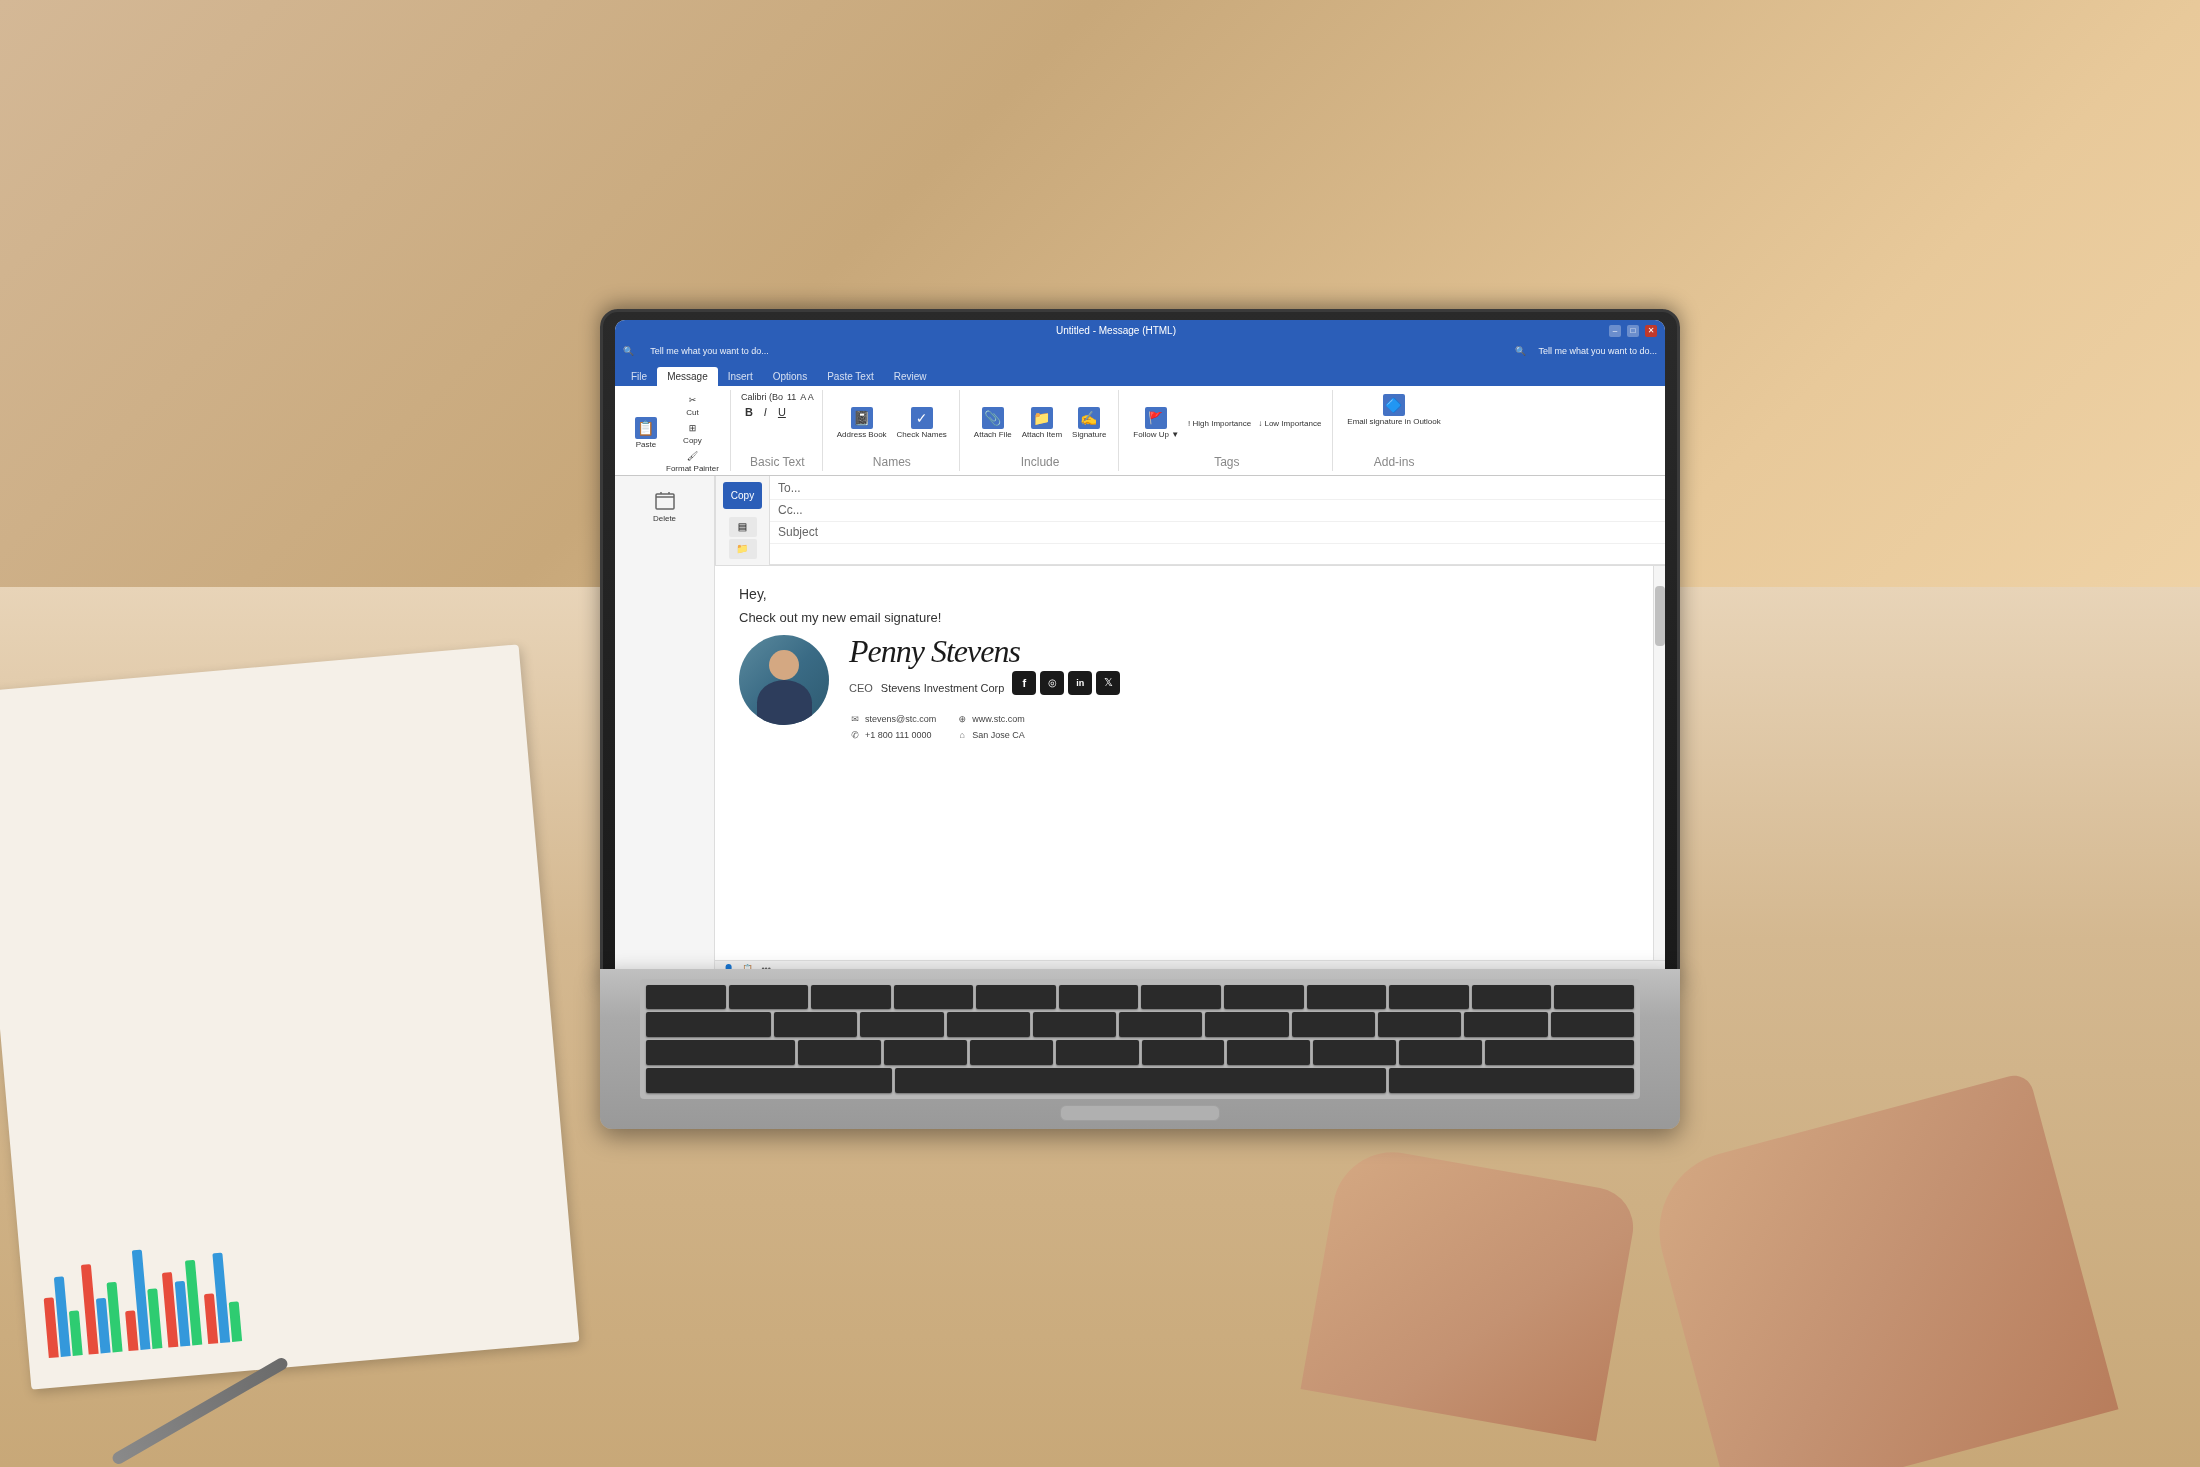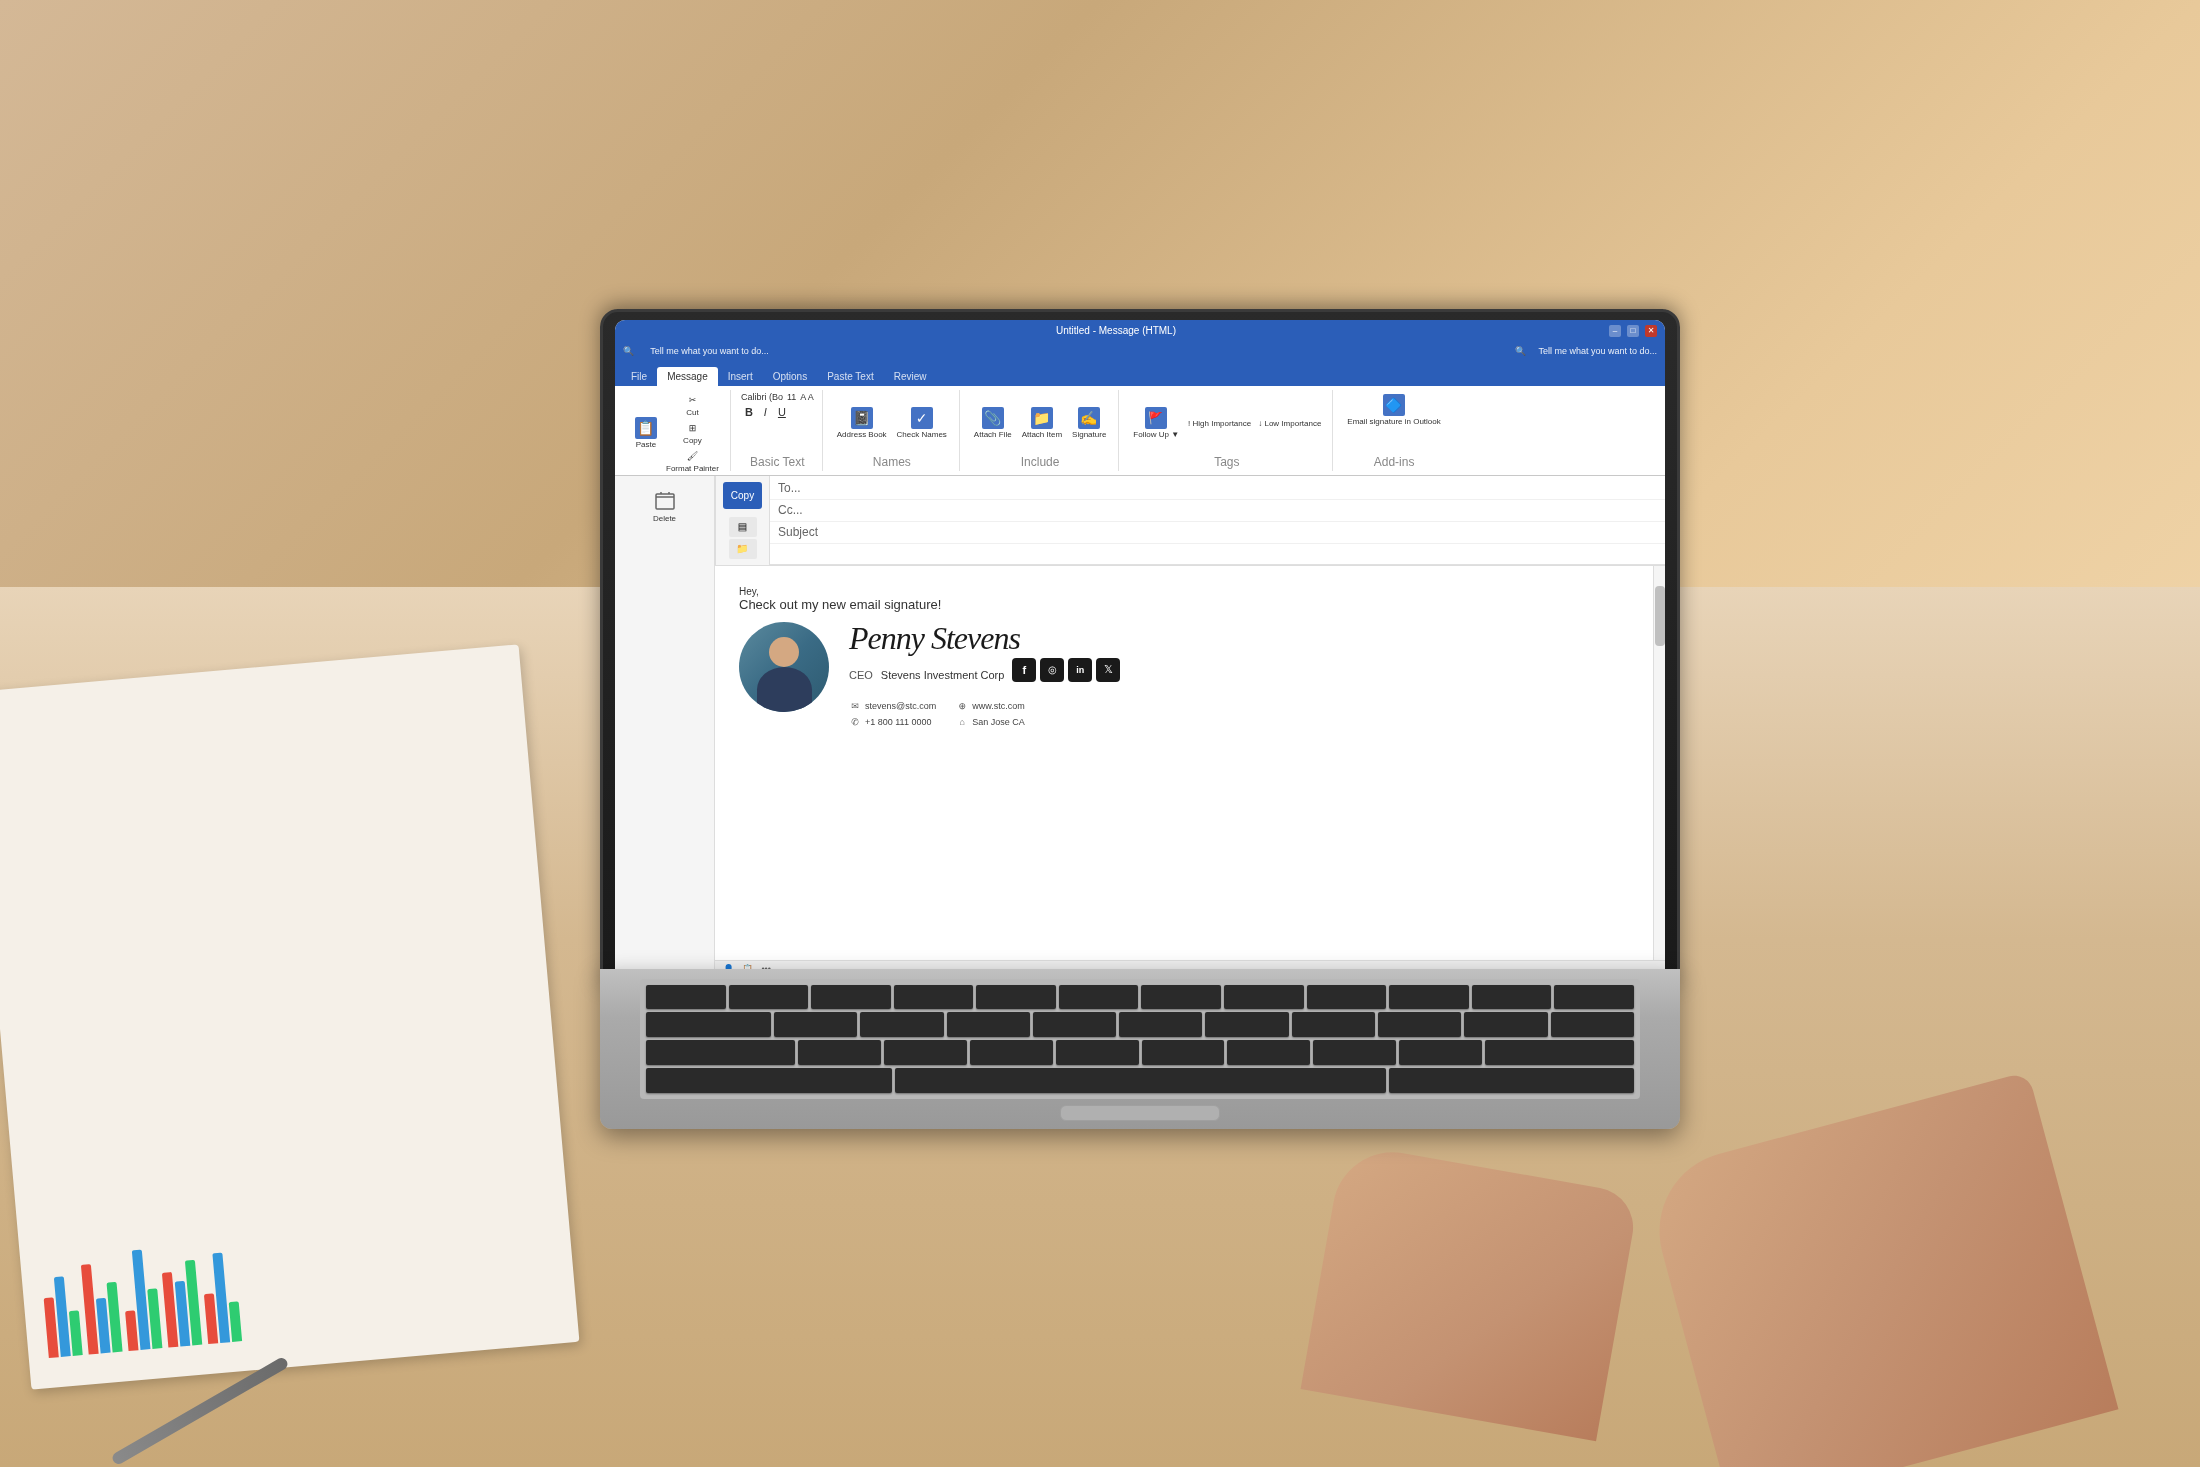--- a/index.html
+++ b/index.html
@@ -353,22 +353,23 @@
     
     .email-body {
       flex: 1;
       padding: 20px 24px;
       overflow-y: auto;
       background: #fff;
       position: relative;
     }
 
     .email-greeting {
-      font-size: 10px;
+      font-size: 14px;
       color: #333;
+      margin-bottom: 8px;
       font-family: Arial, sans-serif;
     }
 
     .email-text {
       font-size: 13px;
       color: #333;
       font-family: Arial, sans-serif;
     }
 
     

